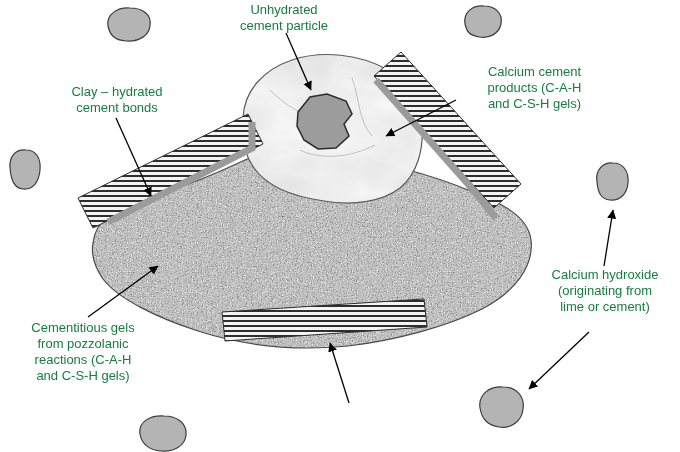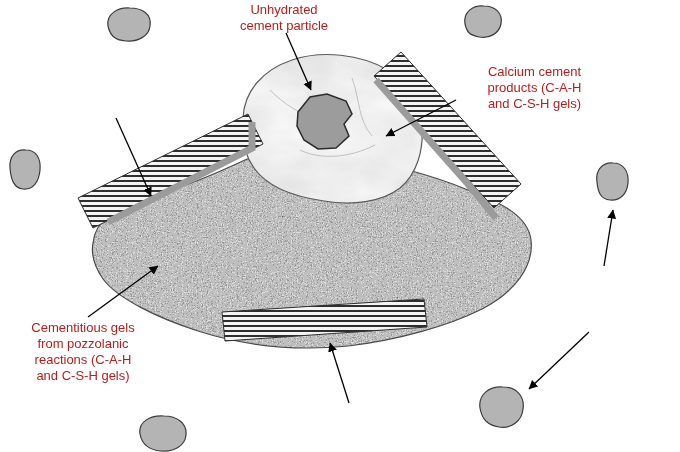--- a/index.html
+++ b/index.html
@@ -8,21 +8,21 @@
     width:680px;height:452px;
     background:#ffffff;
     font-family:"Liberation Sans", sans-serif;
     overflow:hidden;
   }
   #diagram-svg{position:absolute;left:0;top:0;}
   .lbl{
     position:absolute;
     font-size:13px;
     line-height:16px;
-    color:#b91c1c;
+    color:#15803d;
     text-align:center;
     white-space:pre-line;
   }
 </style>
 </head>
 <body>
 
 <div id="figure">
 
   <svg id="diagram-svg" width="680" height="452" viewBox="0 0 680 452">
@@ -125,21 +125,26 @@
     </g>
   </svg>
 
   <div class="lbl" style="left:204px;top:2px;width:160px;">Unhydrated
 cement particle</div>
 
   <div class="lbl" style="left:452px;top:64px;width:165px;">Calcium cement
 products (C-A-H
 and C-S-H gels)</div>
 
+  <div class="lbl" style="left:38px;top:84px;width:158px;">Clay – hydrated
+cement bonds</div>
 
   <div class="lbl" style="left:2px;top:320px;width:162px;">Cementitious gels
 from pozzolanic
 reactions (C-A-H
 and C-S-H gels)</div>
 
 
+  <div class="lbl" style="left:530px;top:267px;width:150px;">Calcium hydroxide
+(originating from
+lime or cement)</div>
 
 </div>
 
 </body></html>

